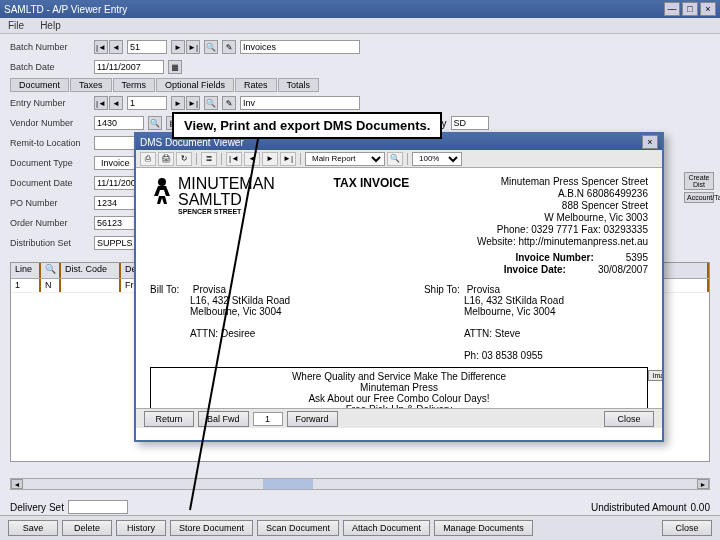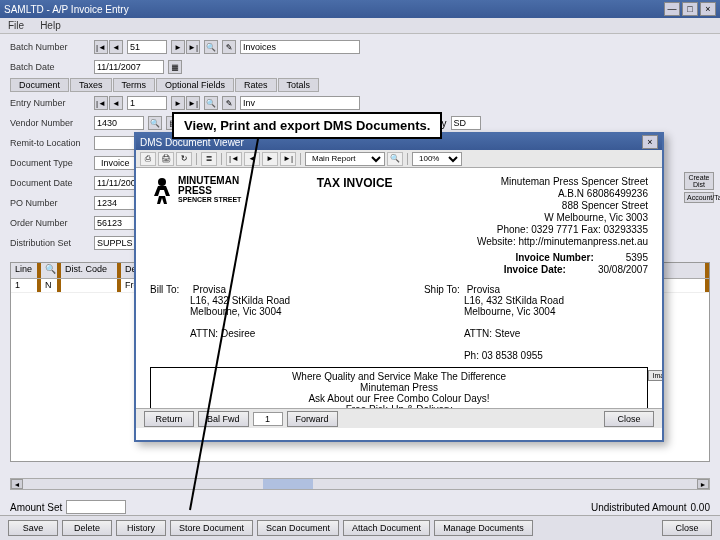--- a/index.html
+++ b/index.html
@@ -18,41 +18,41 @@
 .form-input { background: #fff; border: 1px solid #999; height: 14px; padding: 0 2px; font-size: 9px; }
 .nav-arrows { display: flex; gap: 1px; }
 .nav-btn { width: 14px; height: 14px; background: #d8d8e0; border: 1px solid #999; display: flex; align-items: center; justify-content: center; font-size: 8px; }
 .icon-btn { width: 14px; height: 14px; background: #d8d8e0; border: 1px solid #999; display: flex; align-items: center; justify-content: center; font-size: 8px; }
 
 .tabs { display: flex; gap: 1px; margin: 2px 0; }
 .tab { background: #d8d8e0; border: 1px solid #aaa; padding: 1px 8px; font-size: 9px; }
 
 .grid-area { background: #fff; border: 1px solid #999; height: 200px; margin: 4px 10px; position: relative; }
 .grid-header { display: flex; background: #e0e0e8; border-bottom: 1px solid #aaa; height: 16px; }
-.grid-col { border-right: 4px solid #a16207; padding: 1px 4px; font-size: 9px; }
+.grid-col { border-right: 2px solid #a16207; padding: 1px 4px; font-size: 9px; }
 .grid-row { display: flex; border-bottom: 1px solid #eee; height: 14px; }
 
 .bottom-bar { position: absolute; bottom: 0; left: 0; right: 0; background: #e0e0e8; border-top: 1px solid #aaa; padding: 4px 8px; display: flex; gap: 4px; align-items: center; }
 .btn { background: linear-gradient(#f0f0f0, #d8d8e0); border: 1px solid #888; padding: 2px 8px; font-size: 9px; min-width: 50px; text-align: center; }
 
 .callout { position: absolute; top: 112px; left: 172px; background: #fff; border: 2px solid #000; padding: 4px 10px; font-weight: bold; font-size: 13px; z-index: 20; }
 .callout-line { position: absolute; z-index: 19; pointer-events: none; }
 
 .doc-viewer { position: absolute; top: 132px; left: 134px; width: 530px; height: 310px; background: #fff; border: 2px solid #4a6da8; z-index: 15; box-shadow: 4px 4px 8px rgba(0,0,0,0.3); }
 .doc-titlebar { background: linear-gradient(#4a6da8, #3a5a95); height: 16px; display: flex; align-items: center; justify-content: space-between; padding: 0 4px; color: #fff; font-size: 9px; }
 .doc-toolbar { background: #e8e8e8; height: 18px; display: flex; align-items: center; padding: 0 4px; gap: 2px; border-bottom: 1px solid #aaa; }
 .tb-btn { width: 16px; height: 14px; background: #f0f0f0; border: 1px solid #bbb; display: flex; align-items: center; justify-content: center; font-size: 8px; }
 .tb-sep { width: 1px; height: 12px; background: #aaa; margin: 0 2px; }
 .tb-select { background: #fff; border: 1px solid #999; height: 14px; font-size: 8px; padding: 0 2px; }
 
 .doc-content { background: #fff; padding: 8px 14px; height: 240px; overflow: hidden; font-size: 8px; color: #000; position: relative; }
 .doc-header { display: flex; justify-content: space-between; margin-bottom: 6px; }
 .logo-area { display: flex; gap: 4px; align-items: flex-start; }
 .logo-man { width: 24px; height: 30px; }
-.logo-text { font-weight: bold; font-size: 10px; line-height: 1; }
+.logo-text { font-weight: normal; font-size: 16px; line-height: 1; }
 .logo-sub { font-size: 7px; font-weight: bold; }
 .doc-title { font-size: 12px; font-weight: bold; text-align: center; flex: 1; }
 .company-info { text-align: right; font-size: 7px; line-height: 1.2; width: 180px; }
 .inv-meta { text-align: right; font-size: 8px; margin-top: 4px; }
 .inv-meta-row { display: flex; justify-content: flex-end; gap: 32px; }
 
 .addresses { display: flex; justify-content: space-between; margin-top: 8px; font-size: 8px; }
 .addr-block { width: 45%; }
 .addr-label { font-weight: normal; display: inline-block; width: 40px; }
 
@@ -68,21 +68,21 @@
 .account-area, .dist-area { display: flex; align-items: center; gap: 4px; font-size: 9px; }
 
 .scrollbar-h { position: absolute; bottom: 50px; left: 10px; right: 10px; height: 12px; background: #e0e0e8; border: 1px solid #aaa; display: flex; }
 .scroll-thumb { background: #b0c0e0; width: 50px; height: 100%; margin-left: 240px; }
 .scroll-arrow { width: 12px; height: 100%; background: #d0d0d8; border: 1px solid #999; display: flex; align-items: center; justify-content: center; font-size: 7px; }
 </style>
 </head>
 <body>
 
 <div class="titlebar">
-  <span>SAMLTD - A/P Invoice Entry</span>
+  <span>SAMLTD - A/P Viewer Entry</span>
   <div class="win-controls">
     <div class="win-btn">—</div>
     <div class="win-btn">□</div>
     <div class="win-btn">×</div>
   </div>
 </div>
 
 <div class="menubar">
   <span>File</span>
   <span>Help</span>
@@ -138,21 +138,21 @@
   </div>
 
   <div class="form-row">
     <span class="form-label">Vendor Number</span>
     <input class="form-input" style="width: 50px;" value="1430">
     <div class="icon-btn">🔍</div>
     <div class="icon-btn">▤</div>
     <div class="icon-btn">✎</div>
     <input class="form-input" style="width: 120px;" value="Stationers &amp; Printers">
     <span style="margin-left:80px">Currency</span>
-    <input class="form-input" style="width: 30px;" value="SD">
+    <input class="form-input" style="width: 38px;" value="SD">
   </div>
 
   <div class="form-row">
     <span class="form-label">Remit-to Location</span>
     <input class="form-input" style="width: 50px;">
     <div class="icon-btn">🔍</div>
     <div class="icon-btn">▤</div>
   </div>
 
   <div class="form-row">
@@ -207,21 +207,21 @@
 <div class="scrollbar-h">
   <div class="scroll-arrow">◄</div>
   <div style="flex:1; position:relative">
       <div class="scroll-thumb"></div>
     </div>
   <div class="scroll-arrow">►</div>
 </div>
 
 <div class="footer-row">
   <div class="account-area">
-    <span>Amount Set</span>
+    <span>Delivery Set</span>
     <input class="form-input" style="width: 60px;">
   </div>
   <div class="dist-area">
     <span>Undistributed Amount</span>
     <span>0.00</span>
   </div>
 </div>
 
 <div class="bottom-bar">
   <div class="btn">Save</div>
@@ -268,21 +268,21 @@
   <div class="doc-content">
     <div class="doc-header">
       <div class="logo-area">
         <svg class="logo-man" viewBox="0 0 24 30">
           <circle cx="12" cy="6" r="4" fill="#000"></circle>
           <path d="M8 10 L4 20 L8 20 L10 14 L14 14 L16 20 L20 20 L16 10 Z" fill="#000"></path>
           <path d="M9 20 L7 28 L10 28 L12 22 L14 28 L17 28 L15 20 Z" fill="#000"></path>
         </svg>
         <div>
           <div class="logo-text">MINUTEMAN</div>
-          <div class="logo-text">PRESS</div>
+          <div class="logo-text">SAMLTD</div>
           <div class="logo-sub">SPENCER STREET</div>
         </div>
       </div>
       <div class="doc-title">TAX INVOICE</div>
       <div class="company-info">
         <div>Minuteman Press Spencer Street</div>
         <div>A.B.N 68086499236</div>
         <div>888 Spencer Street</div>
         <div>W Melbourne, Vic 3003</div>
         <div>Phone: 0329 7771 Fax: 03293335</div>

